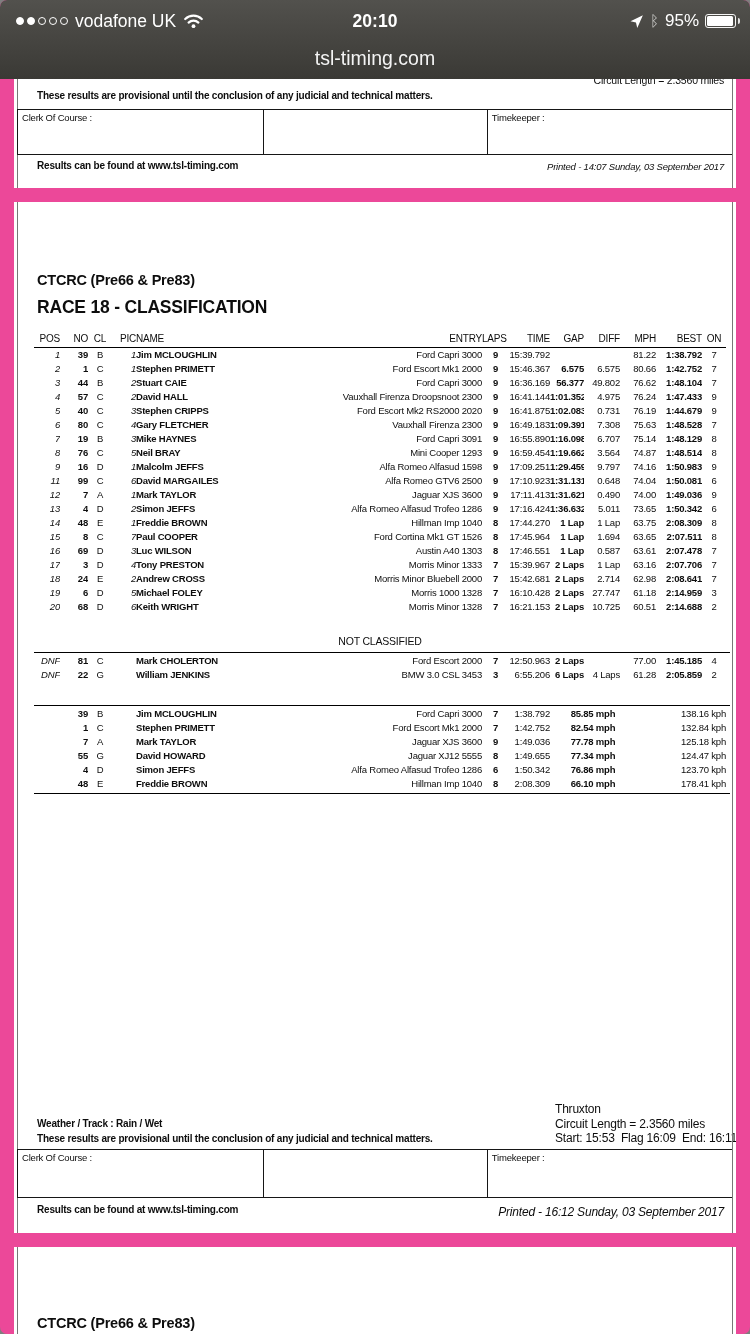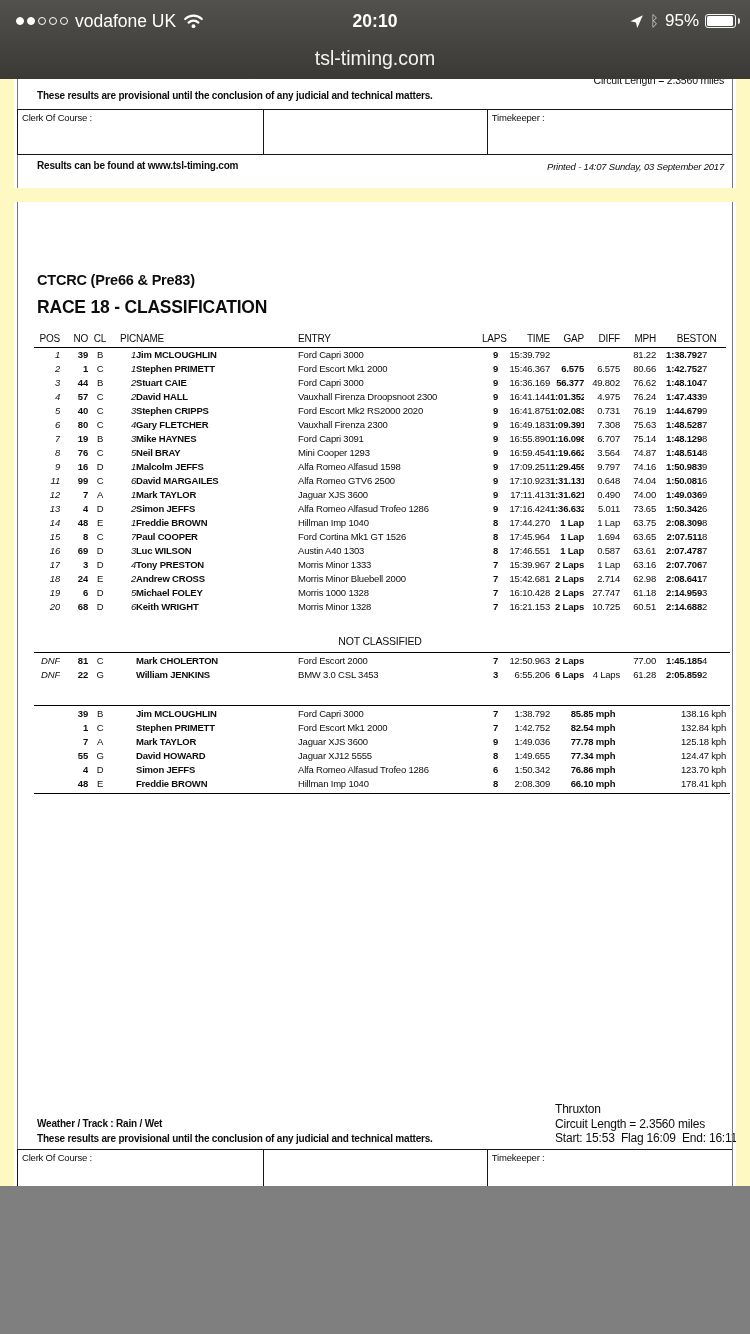--- a/index.html
+++ b/index.html
@@ -1,17 +1,17 @@
 <!DOCTYPE html>
 <html><head>
 <meta charset="utf-8">
 <style>
   html,body{margin:0;padding:0;background:#7f7f7f;}
-  .screen{position:relative;width:750px;height:1186px;background:#fef9c3;overflow:hidden;
-          font-family:"Liberation Sans",sans-serif;color:#0d0d0d;}
+  .screen{position:relative;width:750px;height:1334px;background:#ec4899;overflow:hidden;
+          font-family:"Liberation Sans",sans-serif;color:#0d0d0d;border-radius:7px;}
 
   
   .chrome{position:absolute;top:0;left:0;width:750px;height:79px;z-index:6;
           background:linear-gradient(#52514d,#3a3935);}
   .status-row{position:absolute;top:0;left:0;right:0;height:42px;color:#fff;}
   .sb-left{position:absolute;left:16px;top:0;height:42px;display:flex;align-items:center;gap:7px;}
   .dots{display:flex;align-items:center;gap:3px;}
   .dot{width:8px;height:8px;border-radius:50%;border:1px solid #fff;box-sizing:border-box;}
   .dot.f{background:#fff;}
   .carrier{font-size:17.5px;letter-spacing:0;}
@@ -59,28 +59,28 @@
   #dnfTable{top:452px;}
   #flTable{top:505px;}
   table.res th{font-size:10px;font-weight:normal;vertical-align:bottom;padding:0 0 3px 0;
                border-bottom:1.2px solid #000;white-space:nowrap;}
   table.res td{height:14px;line-height:14px;font-size:9.5px;padding:0;white-space:nowrap;overflow:hidden;}
   .c-pos{text-align:right;}   td.c-pos{font-style:italic;}
   .c-no{text-align:right;}    td.c-no{font-weight:bold;}
   .c-cl{text-align:center;}   td.c-cl{font-size:8px;}
   .c-pic{text-align:right;padding-right:4px;} td.c-pic{font-size:8px;font-style:italic;}
   .c-name{text-align:left;padding-left:3px;}  td.c-name{font-weight:bold;}
-  .c-entry{text-align:left;}
+  .c-entry{text-align:right;}
   .c-laps{text-align:right;}  td.c-laps{font-weight:bold;}
   .c-time{text-align:right;}
   .c-gap{text-align:right;margin-top:8px;}   td.c-gap{font-weight:bold;}
   .c-diff{text-align:right;}
   .c-mph{text-align:right;}
   .c-best{text-align:right;}  td.c-best{font-weight:bold;}
-  .c-on{text-align:left;}
+  .c-on{text-align:center;}
   .c-flmph{text-align:center;font-weight:bold;}
   .c-flkph{text-align:right;}
 
   .section-label{position:absolute;left:20px;width:692px;text-align:center;font-size:10.5px;}
   #lblNC{top:433px;}
   #lblFL{top:486px;}
   .rule{position:absolute;left:20px;right:6px;border-top:1.3px solid #000;}
   #ruleNC{top:450px;}
   #ruleFL{top:503px;}
   #ruleEnd{top:591px;}

